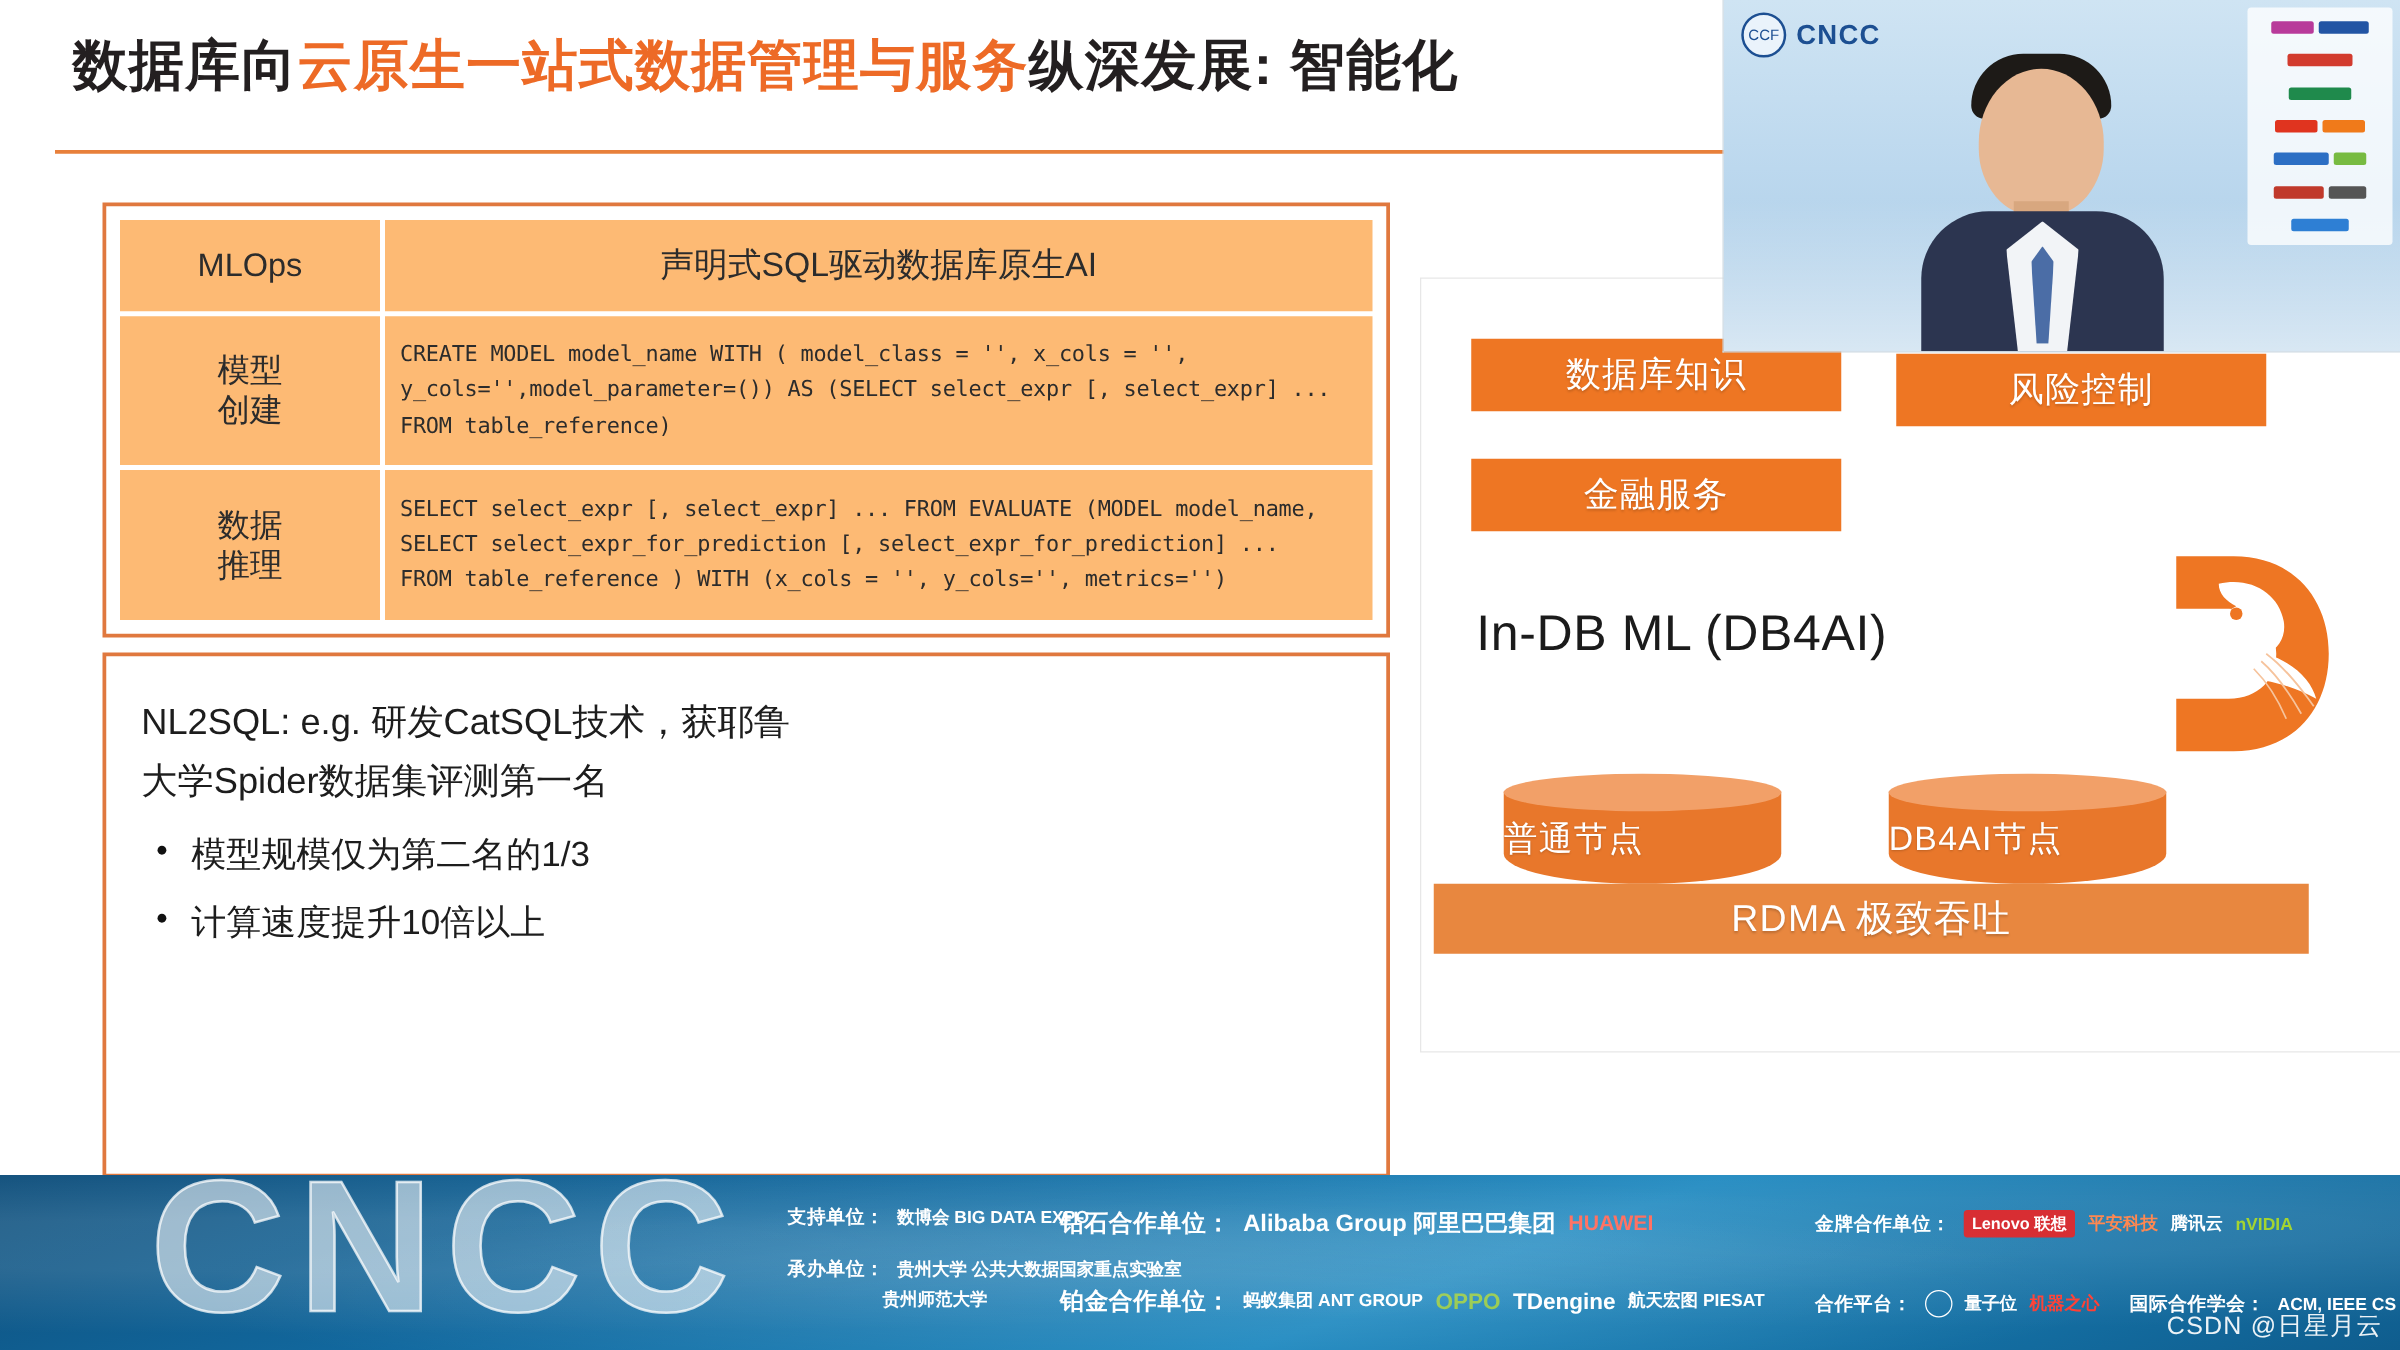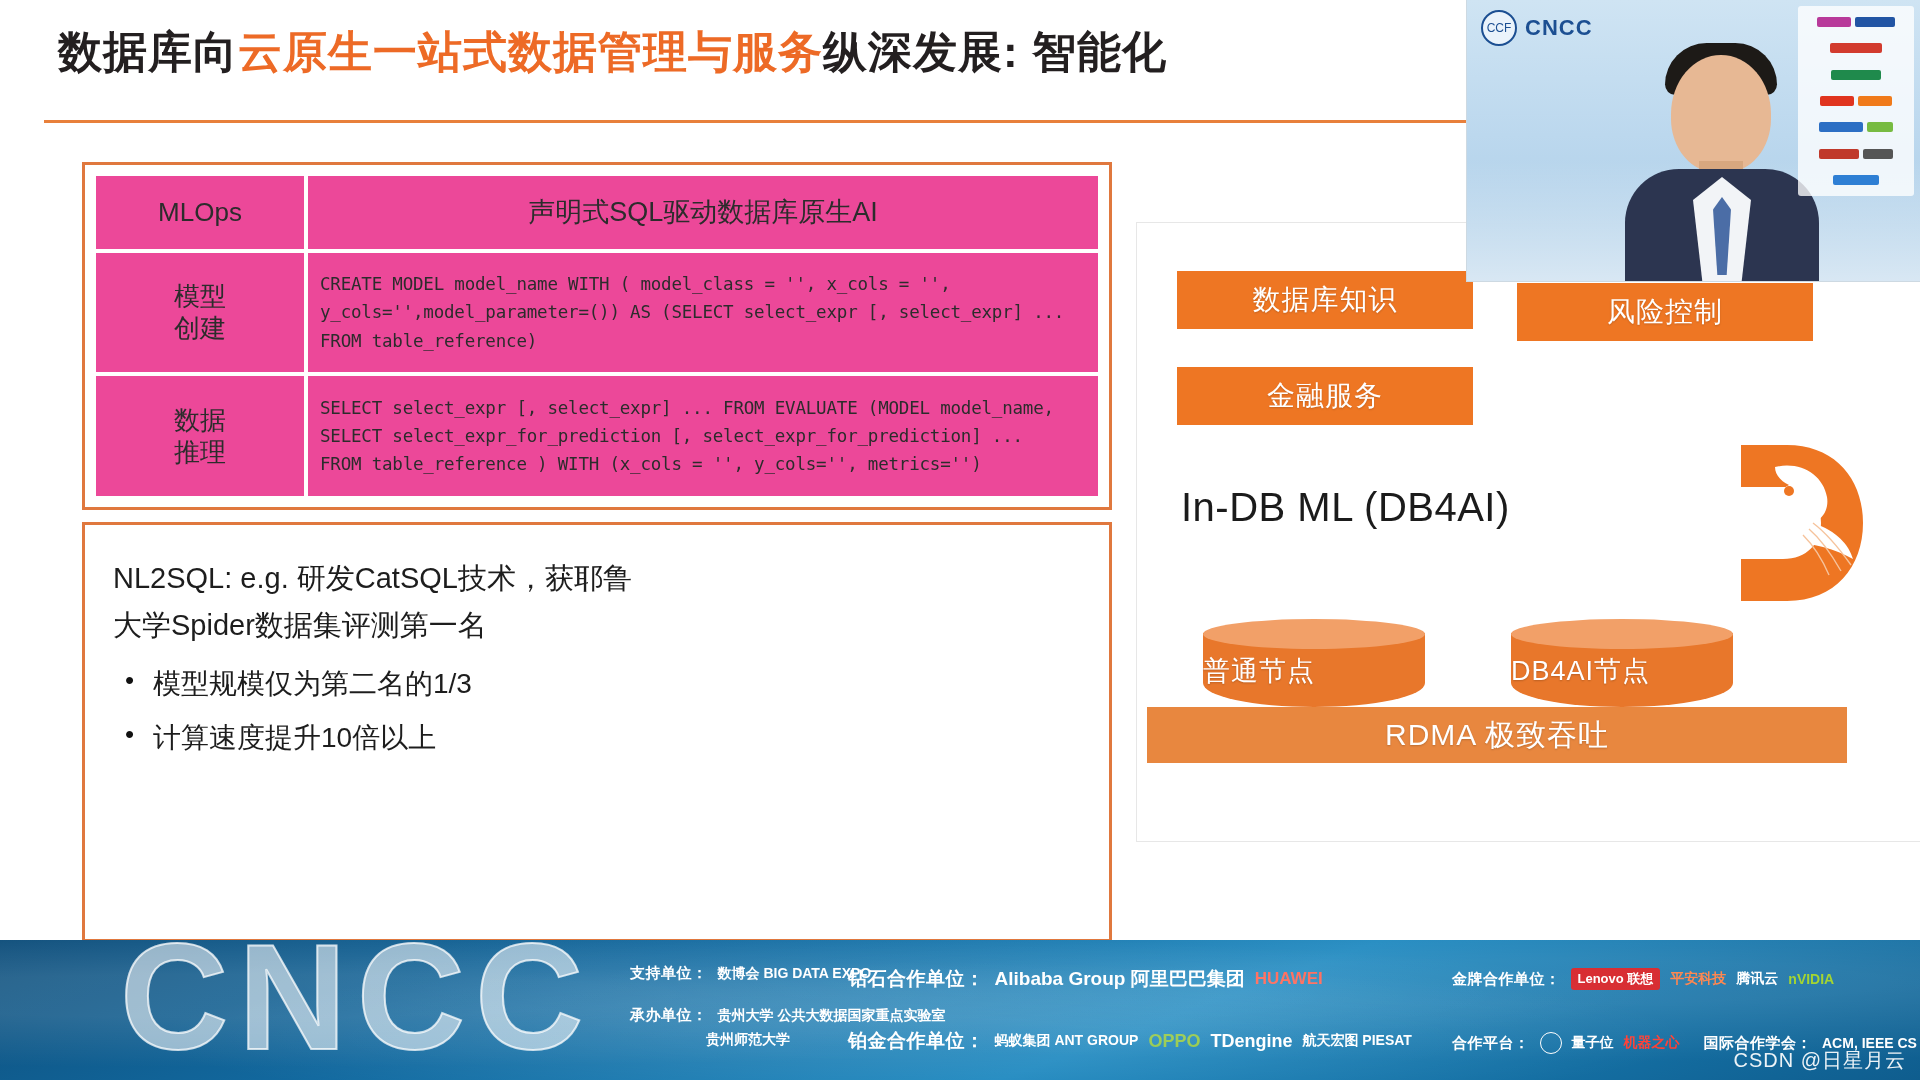--- a/index.html
+++ b/index.html
@@ -26,21 +26,21 @@
     background: #E8803B;
   }
 
   
   .sql-card {
     position: absolute; left: 82px; top: 162px; width: 1030px; height: 348px;
     border: 3px solid #E0783E; background: #ffffff; padding: 7px;
   }
   .sql-table { width: 100%; height: 100%; border-collapse: separate; border-spacing: 4px; }
   .sql-table td {
-    background: #ec4899; vertical-align: middle; color: #2c2c2c;
+    background: #fdba74; vertical-align: middle; color: #2c2c2c;
   }
   .cell-label {
     width: 208px; text-align: center; font-size: 26px; line-height: 1.25;
     color: #3a3a3a; padding: 6px 4px;
   }
   .cell-head {
     text-align: center; font-size: 27px; font-weight: 500; color: #2f2f2f; padding: 16px 4px;
   }
   .cell-code {
     font-family: "DejaVu Sans Mono", "Liberation Mono", monospace;
@@ -112,21 +112,21 @@
 
   .rdma {
     position: absolute; left: 10px; top: 484px; width: 700px; height: 56px;
     background: #E8873F; color: #fff; display: flex; align-items: center;
     justify-content: center; font-size: 30px; letter-spacing: 1px;
     text-shadow: 0 1px 2px rgba(0,0,0,.2);
   }
 
   
   .cam {
-    position: absolute; right: 0; top: 0; width: 454px; height: 282px;
+    position: absolute; right: 0; top: 0; width: 542px; height: 282px;
     background: linear-gradient(180deg,#cfe4f3 0%,#bcd8ee 48%,#a9cbe6 100%);
     overflow: hidden; border-left: 1px solid #cdd9e2; border-bottom: 1px solid #cdd9e2;
   }
   .cam .skyline {
     position: absolute; left: 0; bottom: 0; width: 100%; height: 120px;
     background: linear-gradient(180deg, rgba(255,255,255,0) 0%, rgba(255,255,255,.55) 100%);
   }
   .cam-logo {
     position: absolute; left: 14px; top: 10px; display: flex; align-items: center; gap: 8px;
   }

